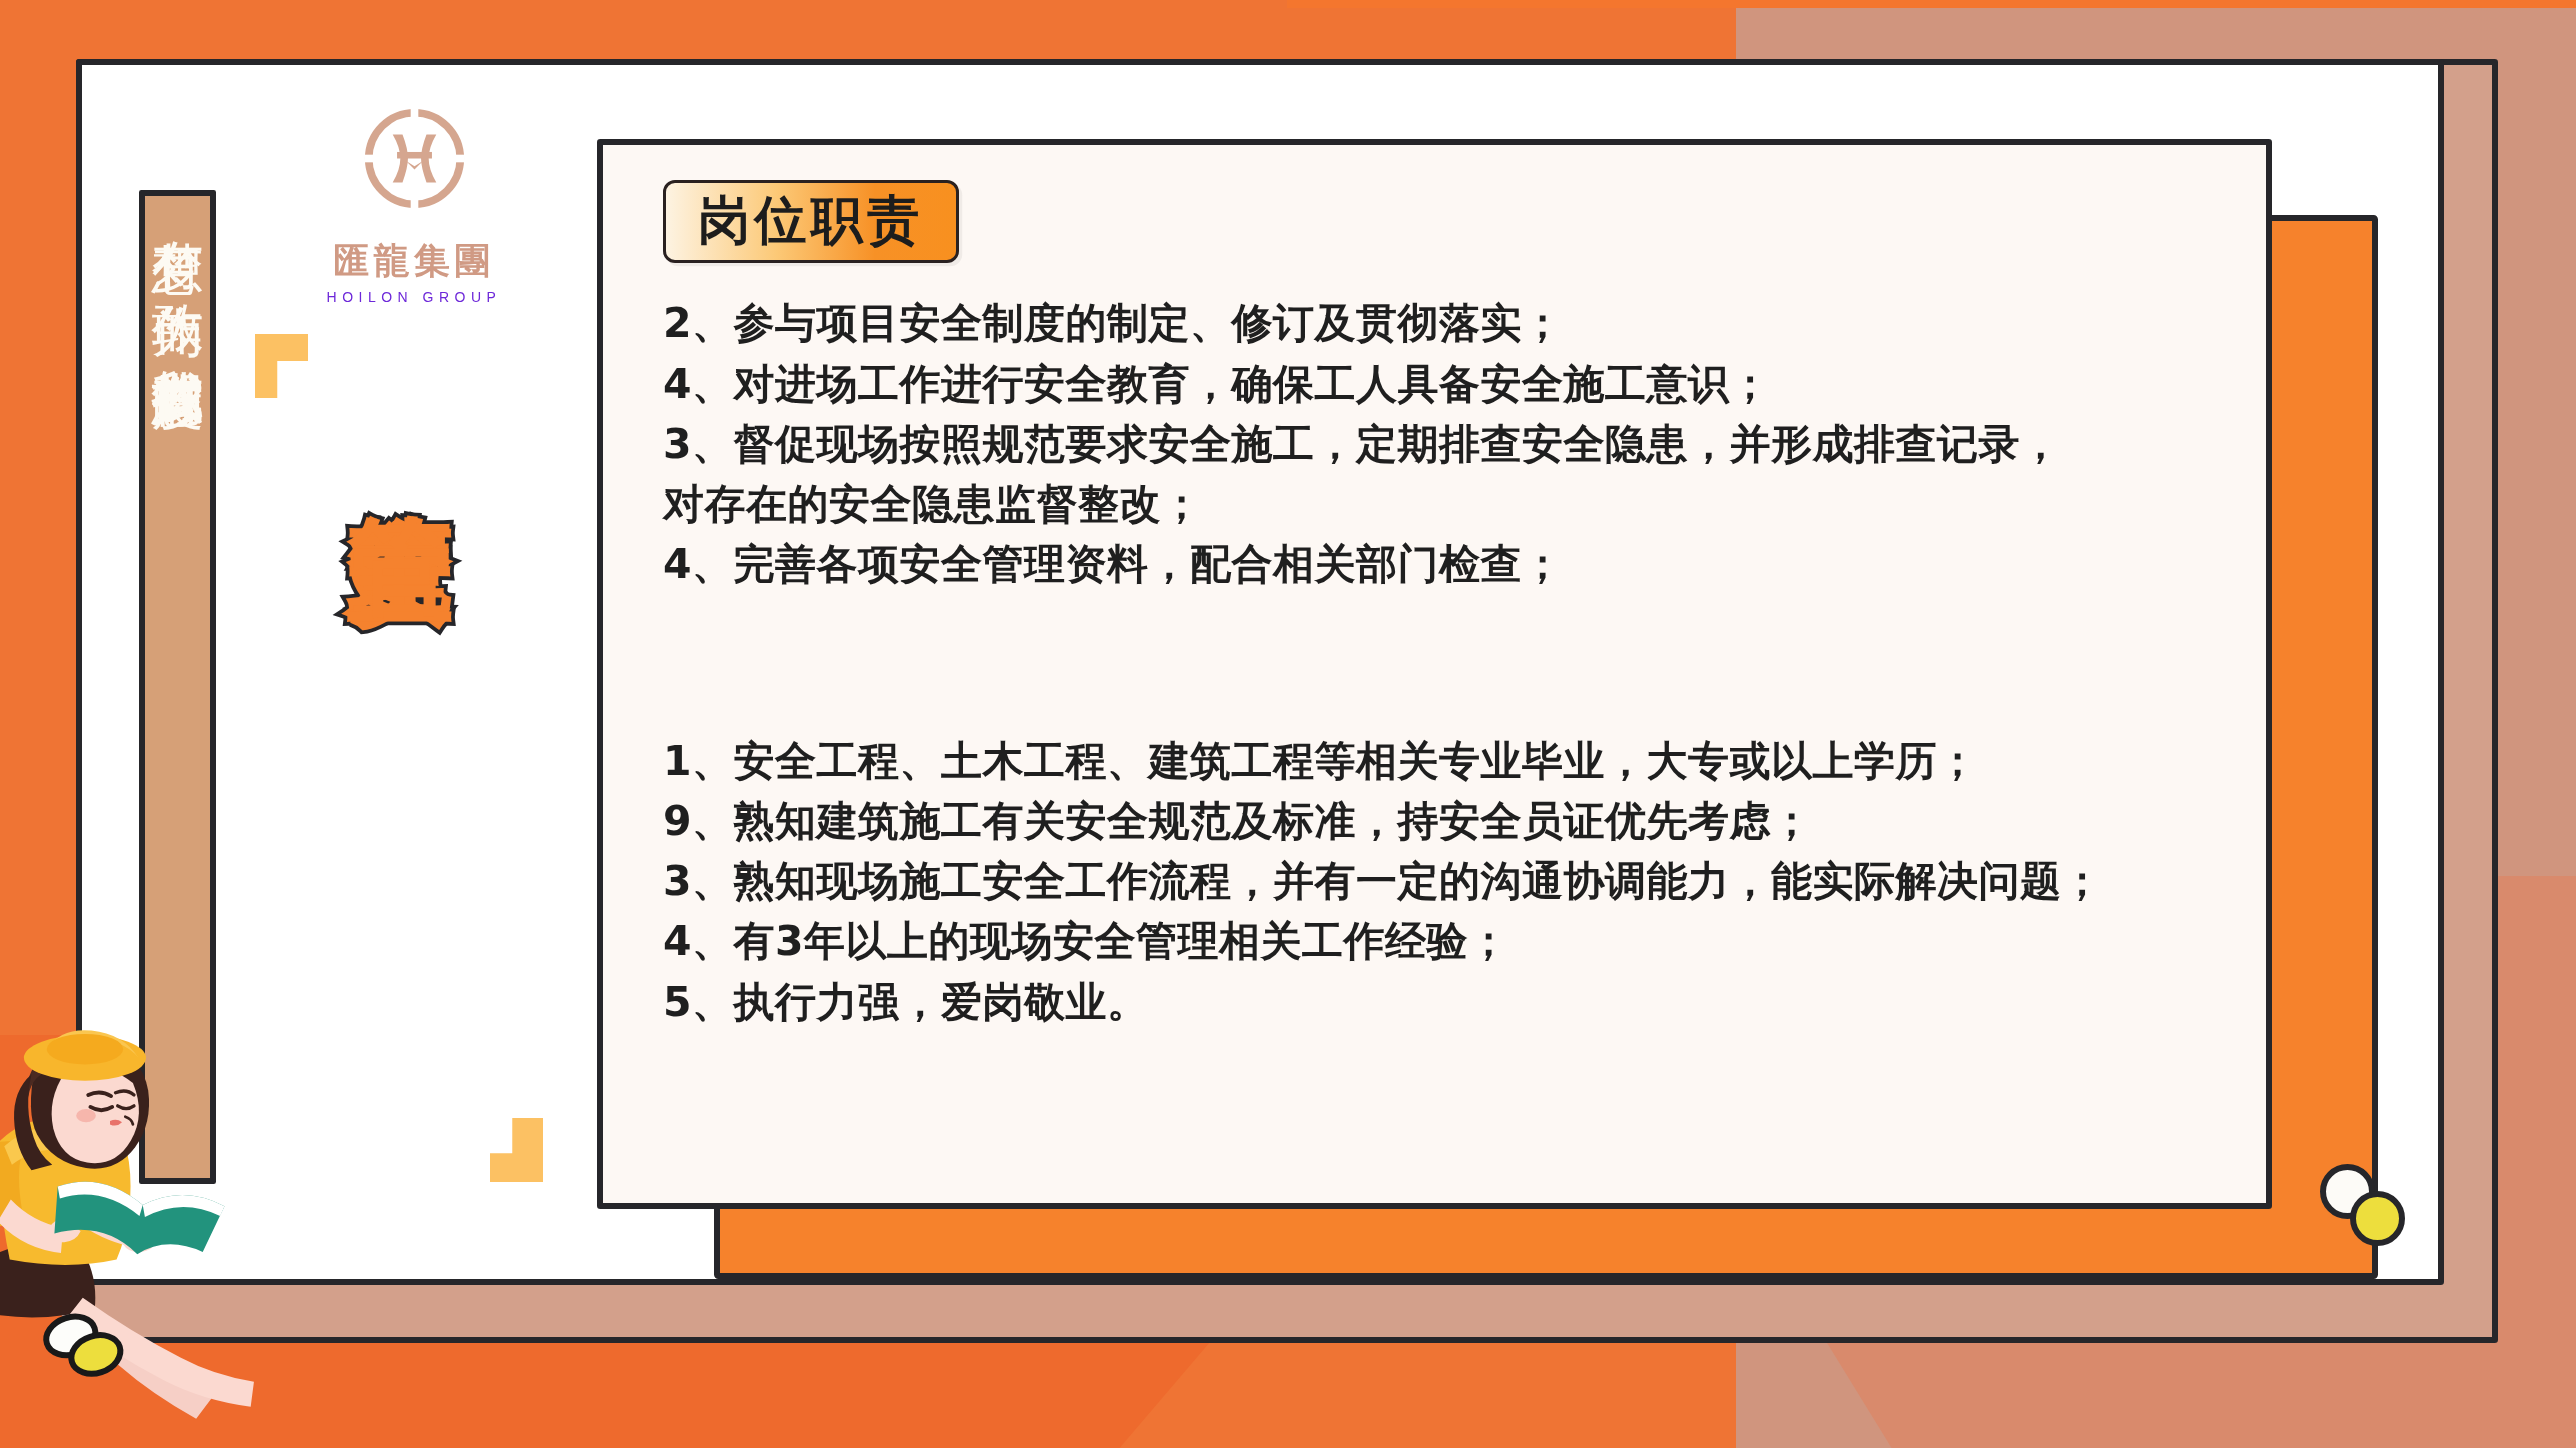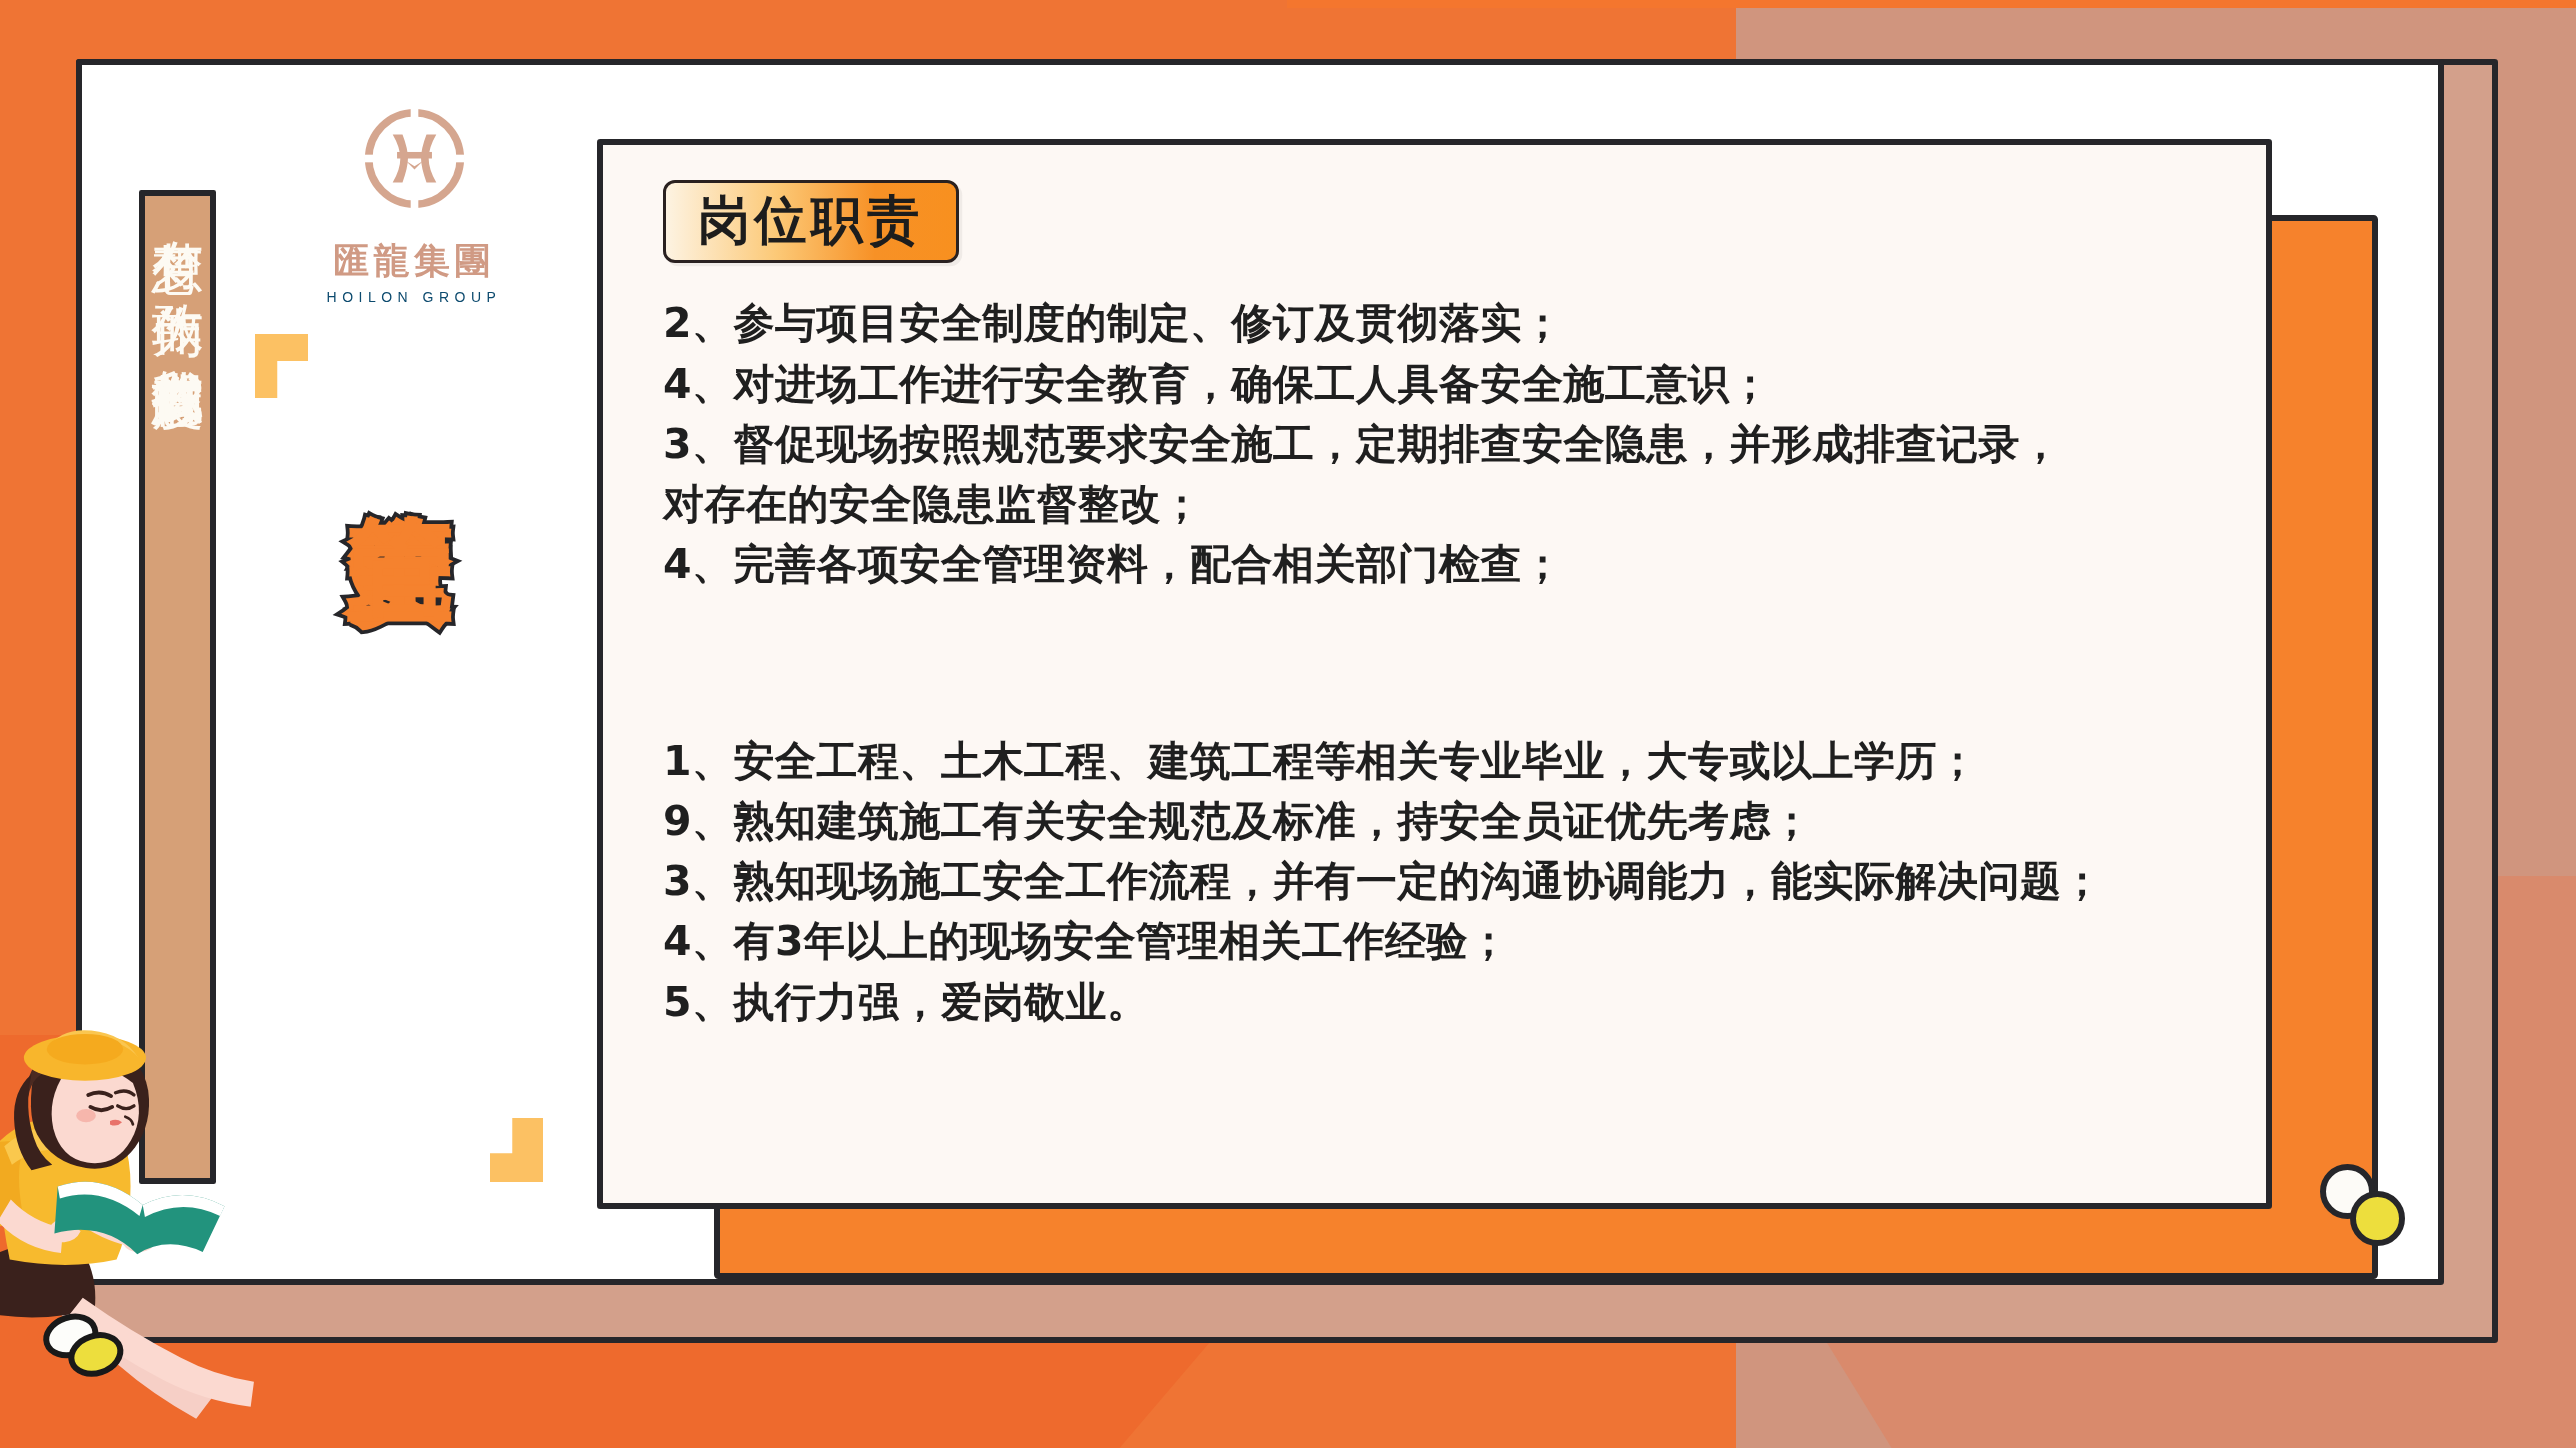--- a/index.html
+++ b/index.html
@@ -67,21 +67,21 @@
     color:#fdfaf3;font-size:52px;line-height:1.02;font-weight:400;
     letter-spacing:1.1px;padding-top:3.3px;
     font-family:"DejaVu Sans","Liberation Sans",sans-serif;
   }
 
   
   .logo{position:absolute;left:324px;top:104px;width:180px;text-align:center;}
   .logo svg{display:block;margin:0 auto;}
   .logo-cn{font-size:36px;color:#d09a84;letter-spacing:4.4px;margin-top:24px;
      font-weight:700;font-family:"DejaVu Sans","Liberation Sans",sans-serif;}
-  .logo-en{font-size:14px;color:#0c4a6e;letter-spacing:5.5px;margin-top:3.3px;font-weight:400;}
+  .logo-en{font-size:14px;color:#6d28d9;letter-spacing:5.5px;margin-top:3.3px;font-weight:400;}
 
   
   .jobtitle{
     position:absolute;left:321px;top:429px;width:136px;
     writing-mode:vertical-rl;text-orientation:upright;
     font-size:107px;line-height:1.03;font-weight:900;letter-spacing:0px;
     color:#f5822e;
     -webkit-text-stroke:7.6px #26262a;
     paint-order:stroke fill;
     font-family:"DejaVu Sans","Liberation Sans",sans-serif;

